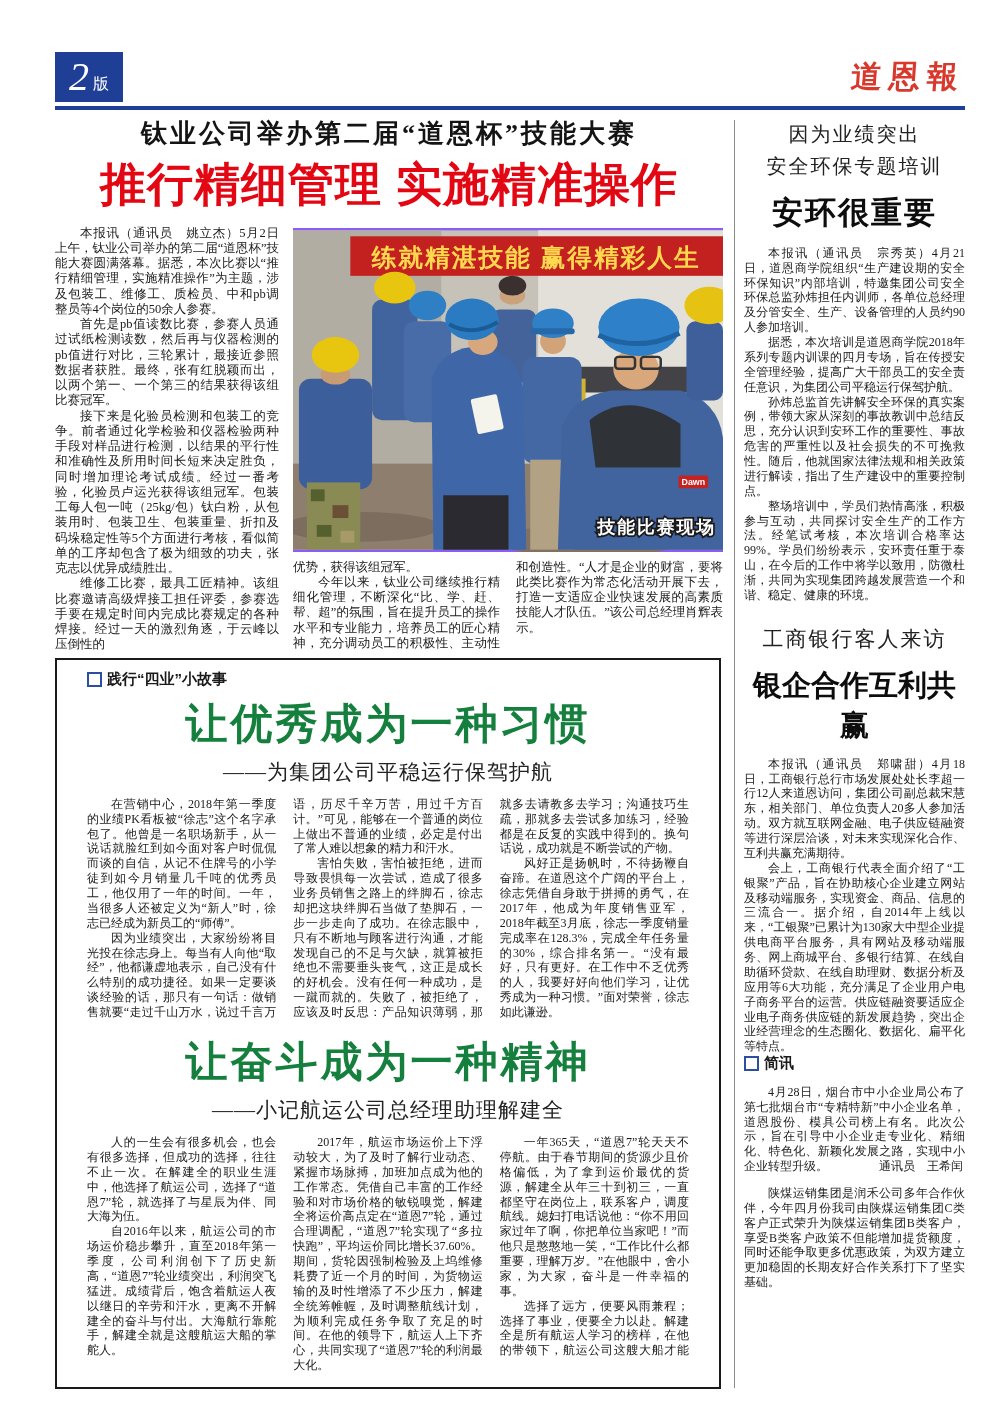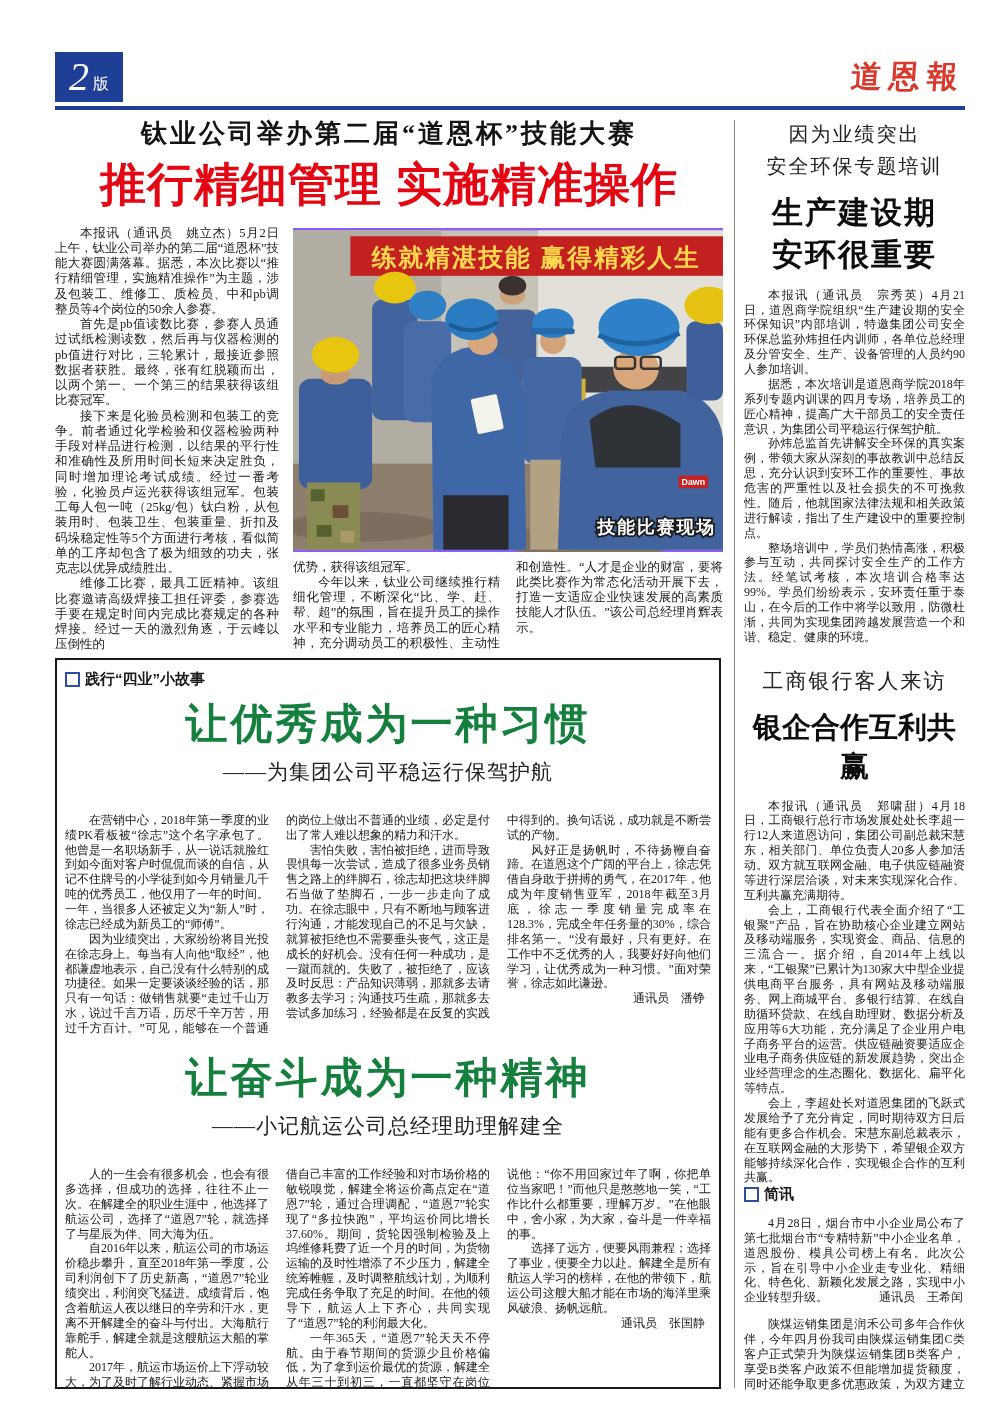--- a/index.html
+++ b/index.html
@@ -38,27 +38,27 @@
            font-size:31px;line-height:1.35;letter-spacing:2px;color:#0d0d0d;margin:10px 0 12px;}
   .sb-head2{font-size:29px;letter-spacing:0;}
   .sb-kicker2{margin-top:20px;font-size:21px;}
   .brief-label{font-family:"Liberation Sans","DejaVu Sans",sans-serif;
                font-weight:bold;font-size:15px;display:flex;align-items:center;gap:5px;}
   .sq-icon{display:inline-block;width:11px;height:11px;border:2px solid #2b4ea0;background:#fff;}
   .brief-item{margin-top:12px;}
   .brief-byline{text-align:right;margin-top:-15px;padding-right:2px;}
   
   .story-box{position:absolute;left:55px;top:658px;width:666px;height:731px;border:2px solid #1a1a1a;
-             box-sizing:border-box;padding:10px 8px;overflow:hidden;font-size:12px;line-height:1.24;}
+             box-sizing:border-box;padding:10px 30px;overflow:hidden;font-size:12px;line-height:1.24;}
   .box-label{font-family:"Liberation Sans","DejaVu Sans",sans-serif;font-weight:bold;font-size:15px;
              display:flex;align-items:center;gap:5px;}
   .story-head{text-align:center;font-family:"Liberation Sans","DejaVu Sans",sans-serif;font-weight:900;
               font-size:42px;letter-spacing:3px;color:#15803d;margin-top:12px;line-height:1.1;}
   .story-sub{text-align:center;font-size:21px;letter-spacing:1px;color:#222;margin-top:12px;}
-  .story-cols{margin-top:28px;column-count:3;column-gap:17px;column-fill:auto;overflow:hidden;text-align:justify;}
+  .story-cols{margin-top:12px;column-count:3;column-gap:17px;column-fill:auto;overflow:hidden;text-align:justify;}
   .cols-1{height:230px;}
   .cols-2{height:248px;}
   .byline{text-align:right;text-indent:0;padding-right:6px;margin:0;}
 </style>
 </head>
 <body>
 
 <div class="page">
 
   <div class="hdr">
@@ -163,36 +163,34 @@
       </div>
     </div>
   </section>
 
   <aside class="sidebar">
     <div class="sb-kicker">
       <div>因为业绩突出</div>
       <div>安全环保专题培训</div>
     </div>
     <div class="sb-head">
-      <div>生产建设期</div>
       <div>安环很重要</div>
     </div>
     <div>
         <p class="para">本报讯（通讯员　宗秀英）4月21日，道恩商学院组织“生产建设期的安全环保知识”内部培训，特邀集团公司安全环保总监孙炜担任内训师，各单位总经理及分管安全、生产、设备管理的人员约90人参加培训。</p>
-        <p class="para">据悉，本次培训是道恩商学院2018年系列专题内训课的四月专场，培养员工的匠心精神，提高广大干部员工的安全责任意识，为集团公司平稳运行保驾护航。</p>
+        <p class="para">据悉，本次培训是道恩商学院2018年系列专题内训课的四月专场，旨在传授安全管理经验，提高广大干部员工的安全责任意识，为集团公司平稳运行保驾护航。</p>
         <p class="para">孙炜总监首先讲解安全环保的真实案例，带领大家从深刻的事故教训中总结反思，充分认识到安环工作的重要性、事故危害的严重性以及社会损失的不可挽救性。随后，他就国家法律法规和相关政策进行解读，指出了生产建设中的重要控制点。</p>
         <p class="para">整场培训中，学员们热情高涨，积极参与互动，共同探讨安全生产的工作方法。经笔试考核，本次培训合格率达99%。学员们纷纷表示，安环责任重于泰山，在今后的工作中将学以致用，防微杜渐，共同为实现集团跨越发展营造一个和谐、稳定、健康的环境。</p>
       </div>
 
     <div class="sb-kicker sb-kicker2">工商银行客人来访</div>
     <div class="sb-head sb-head2">银企合作互利共赢</div>
     <div>
         <p class="para">本报讯（通讯员　郑啸甜）4月18日，工商银行总行市场发展处处长李超一行12人来道恩访问，集团公司副总裁宋慧东，相关部门、单位负责人20多人参加活动。双方就互联网金融、电子供应链融资等进行深层洽谈，对未来实现深化合作、互利共赢充满期待。</p>
         <p class="para">会上，工商银行代表全面介绍了“工银聚”产品，旨在协助核心企业建立网站及移动端服务，实现资金、商品、信息的三流合一。据介绍，自2014年上线以来，“工银聚”已累计为130家大中型企业提供电商平台服务，具有网站及移动端服务、网上商城平台、多银行结算、在线自助循环贷款、在线自助理财、数据分析及应用等6大功能，充分满足了企业用户电子商务平台的运营。供应链融资要适应企业电子商务供应链的新发展趋势，突出企业经营理念的生态圈化、数据化、扁平化等特点。</p>
-        <p class="para">会上，李超处长对道恩集团的飞跃式发展给予了充分肯定，同时期待双方日后能有更多合作机会。宋慧东副总裁表示，在互联网金融的大形势下，希望银企双方能够持续深化合作，实现银企合作的互利共赢。</p>
       </div>
 
     <div class="brief-label">
       <span class="sq-icon"></span>
       <span>简讯</span>
     </div>
     <div class="brief-item">
       <p class="para">4月28日，烟台市中小企业局公布了第七批烟台市“专精特新”中小企业名单，道恩股份、模具公司榜上有名。此次公示，旨在引导中小企业走专业化、精细化、特色化、新颖化发展之路，实现中小企业转型升级。</p>
       <div class="brief-byline">通讯员　王希闰</div>
     </div>

